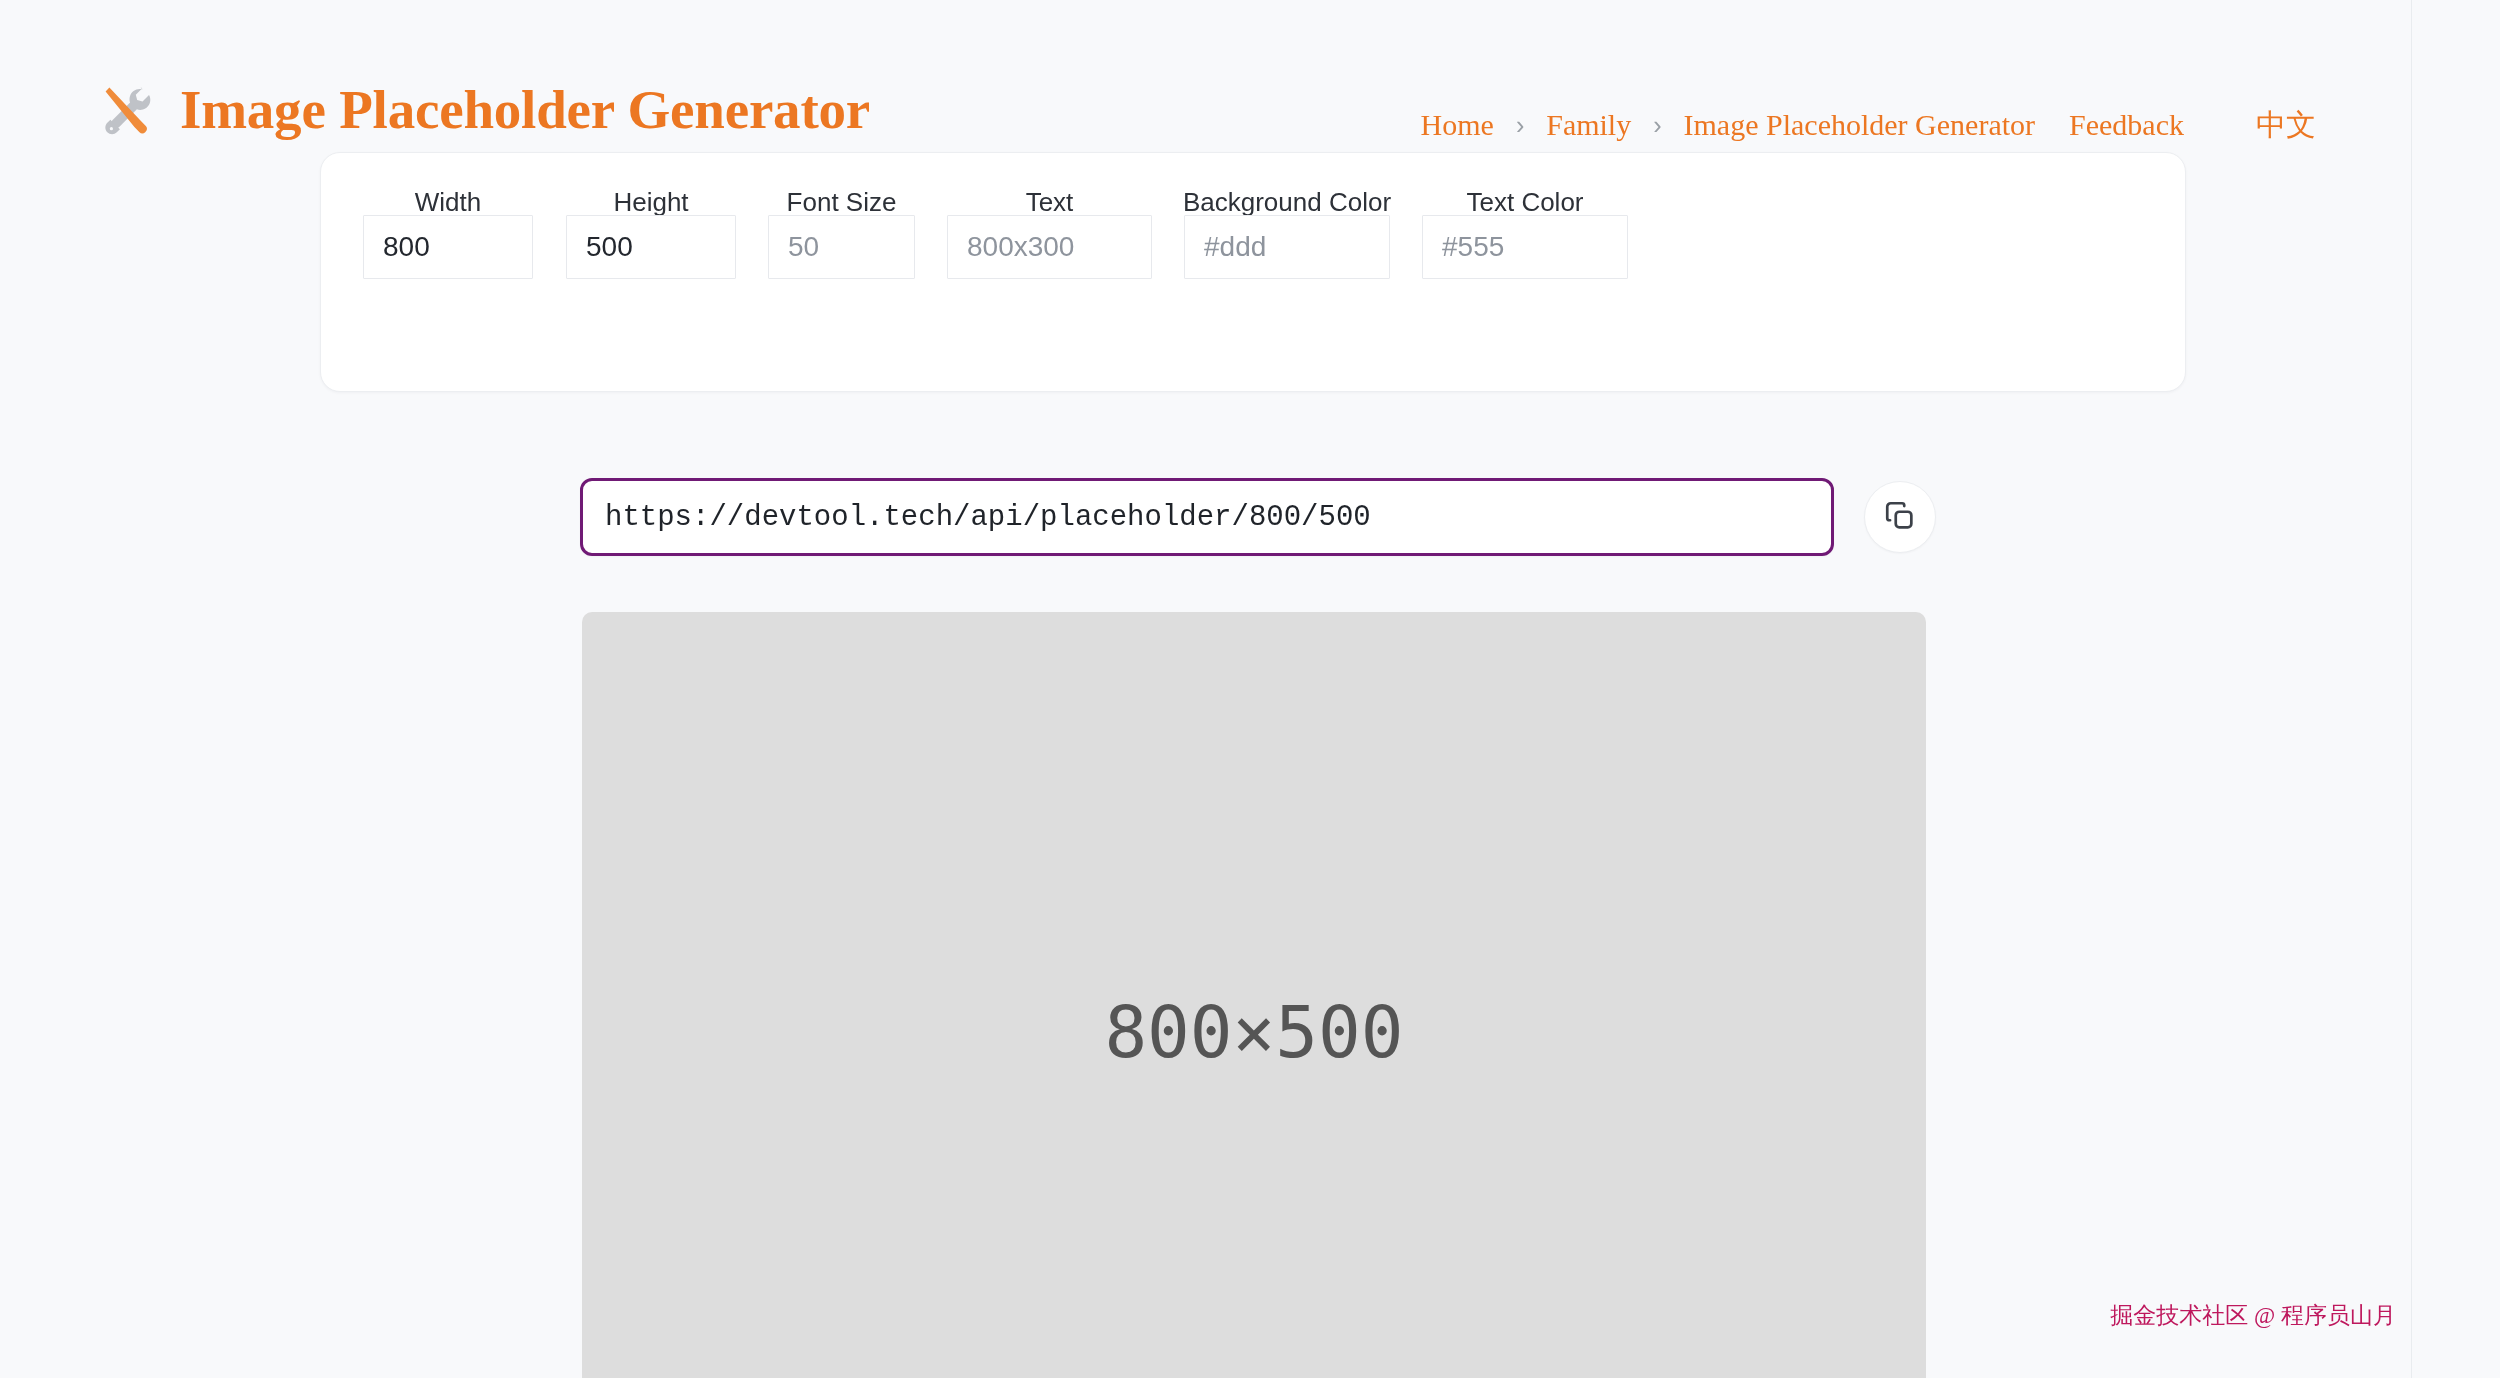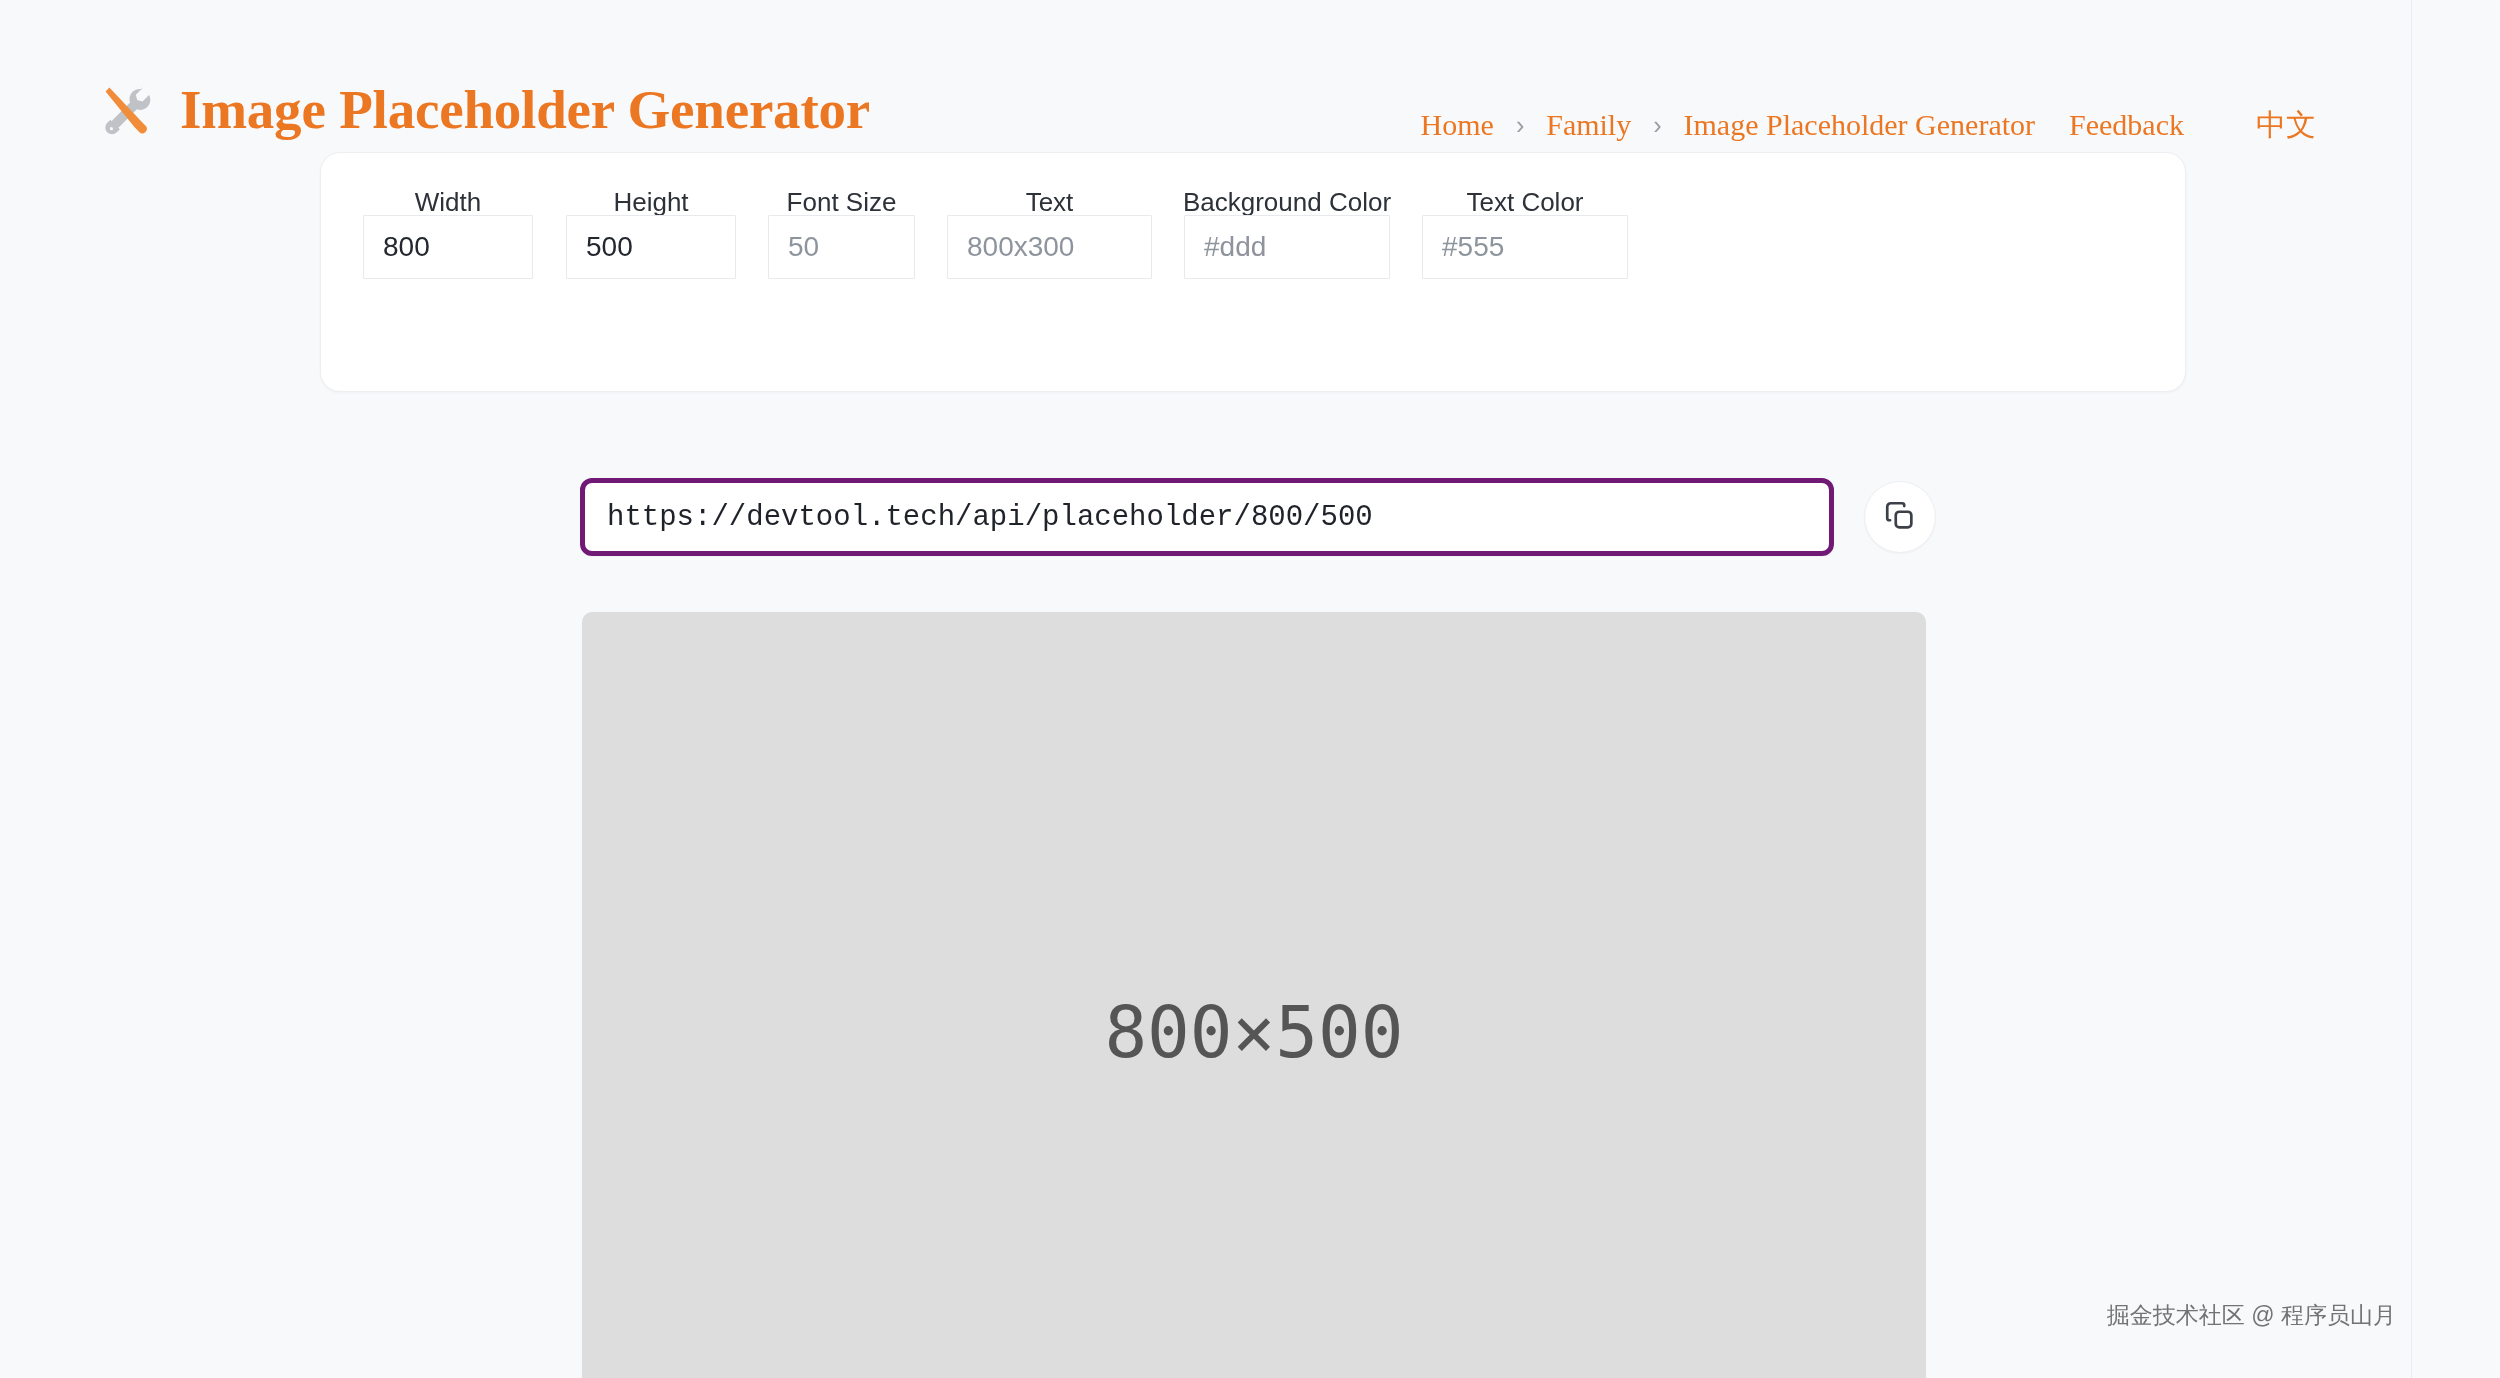--- a/index.html
+++ b/index.html
@@ -158,21 +158,21 @@
     top: 478px;
     display: flex;
     align-items: center;
     gap: 30px;
   }
 
   .url-input {
     width: 1254px;
     height: 78px;
     background: #ffffff;
-    border: 5px solid #701a75;
+    border: 3px solid #701a75;
     border-radius: 12px;
     font-family: "Liberation Mono", monospace;
     font-size: 29px;
     color: #1f2329;
     padding: 0 22px;
     outline: none;
     box-shadow: 0 1px 2px rgba(16, 24, 40, 0.03);
   }
 
   .copy-btn {
@@ -212,23 +212,23 @@
     margin-top: 385px;
     letter-spacing: 0px;
     white-space: nowrap;
   }
 
   
   .watermark {
     position: absolute;
     right: 104px;
     top: 1304px;
-    font-family: Liberation Sans, sans-serif;
+    font-family: Liberation Serif, serif;
     font-size: 23px;
-    color: #737373;
+    color: #be185d;
     white-space: nowrap;
     line-height: 1;
   }
 </style>
 </head>
 <body>
 
 <div class="page-right-edge"></div>
 
 <div class="header">

